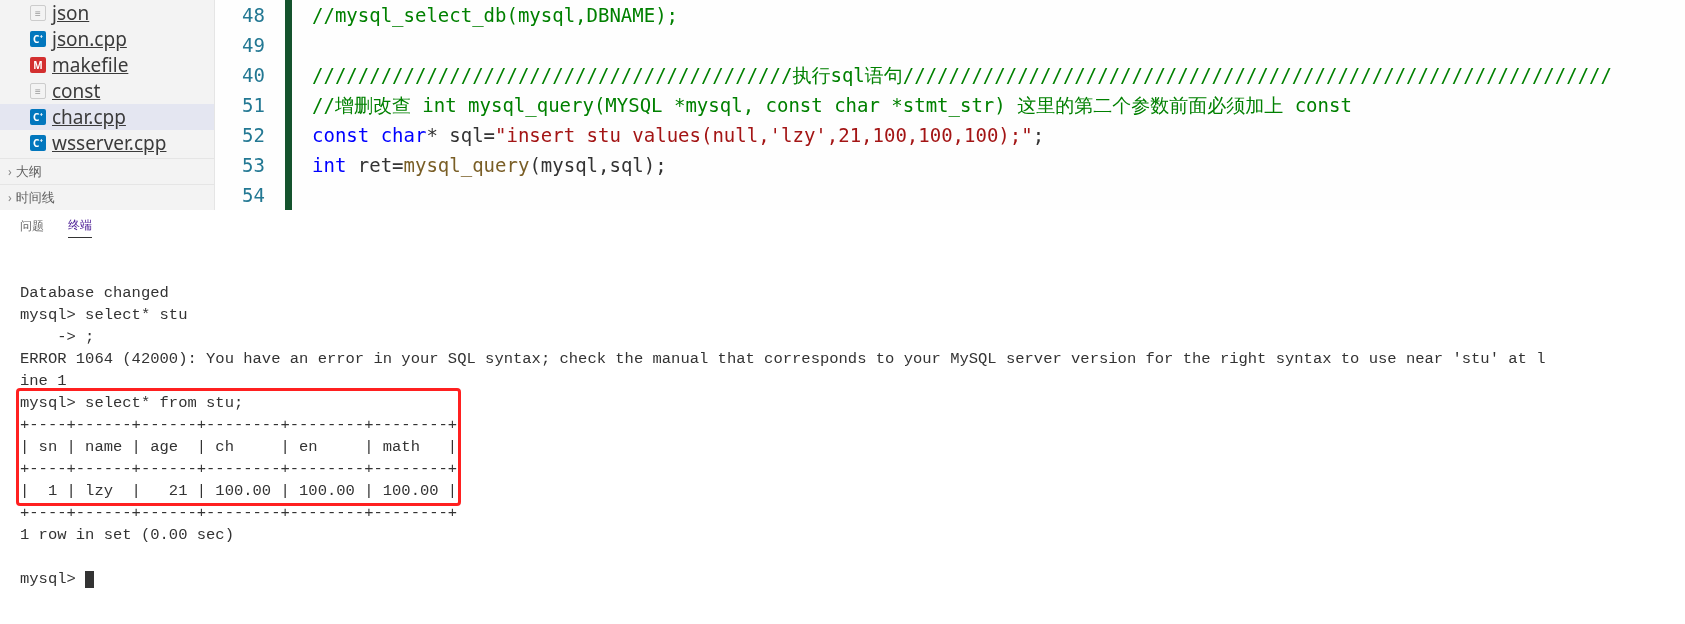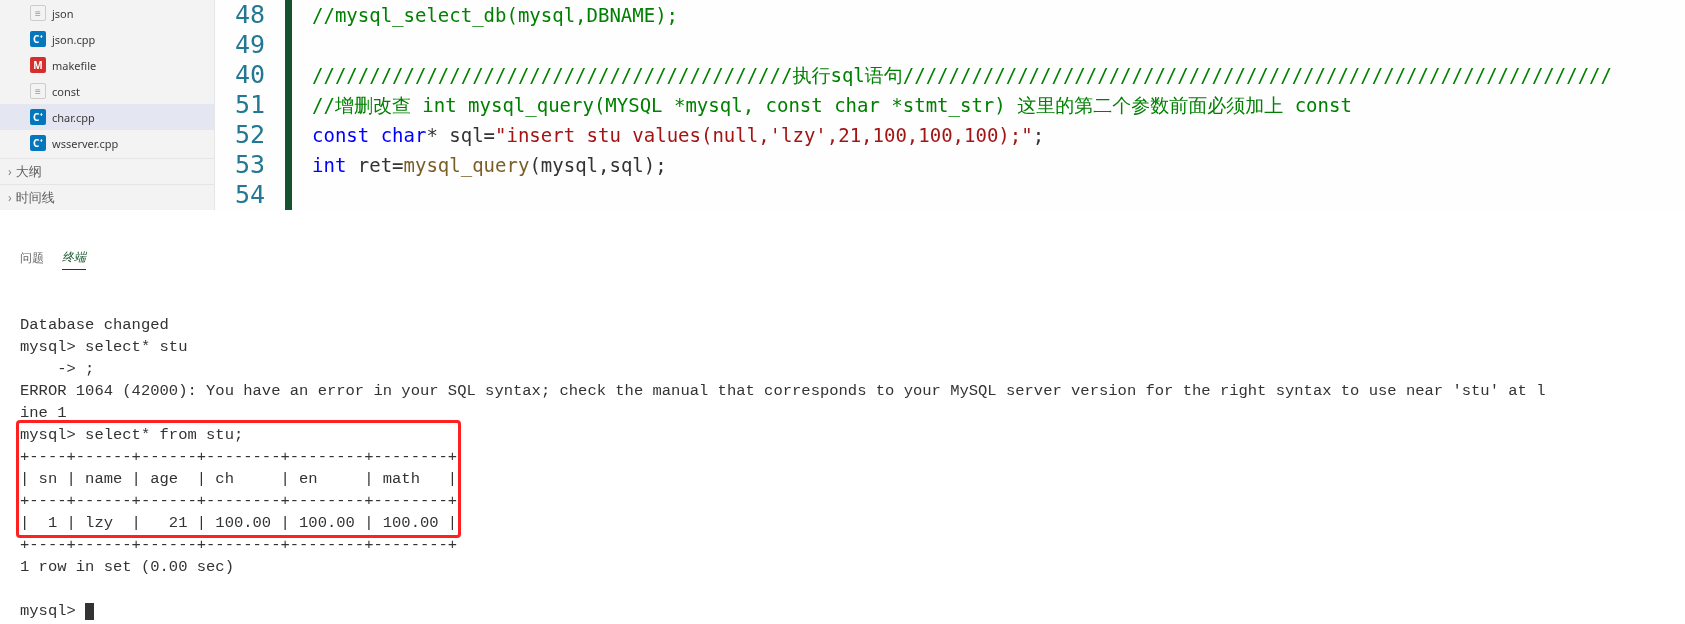--- a/index.html
+++ b/index.html
@@ -7,33 +7,33 @@
   .top { display:flex; height:210px; }
   .sidebar { width:215px; background:#f3f3f3; border-right:1px solid #e5e5e5; display:flex; flex-direction:column; }
   .file-list { flex:1; }
   .file-item { display:flex; align-items:center; height:26px; padding-left:30px; gap:6px; cursor:pointer; }
   .file-item.selected { background:#e4e6f1; }
   .file-icon { width:16px; height:16px; display:flex; align-items:center; justify-content:center; font-size:10px; font-weight:bold; border-radius:2px; }
   .icon-json { color:#999; border:1px solid #ccc; }
   .icon-cpp { background:#0277bd; color:#fff; }
   .icon-make { background:#d32f2f; color:#fff; }
   .icon-mysql { color:#999; border:1px solid #ccc; }
-  .file-label { color:#3b3b3b; font-size:11px; }
+  .file-label { color:#3b3b3b; font-size:19px;text-decoration:underline; }
   .outline-row { display:flex; align-items:center; height:26px; padding-left:8px; gap:4px; color:#616161; font-size:13px; cursor:pointer; border-top:1px solid #e5e5e5; }
   .chev { font-size:12px; color:#888; }
   .editor { flex:1; display:flex; background:#fefefe; }
-  .gutter { width:70px; text-align:right; padding-right:20px; font-family:Consolas,monospace; font-size:25px; color:#237893; line-height:30px; padding-top:0; }
+  .gutter { width:70px; text-align:right; padding-right:20px; font-family:Consolas,monospace; font-size:19px; color:#237893; line-height:30px; padding-top:0; }
   .code { flex:1; font-family:Consolas,"Microsoft YaHei",monospace; font-size:19px; line-height:30px; white-space:pre; color:#333; border-left:7px solid #14532d; padding-left:20px; overflow:hidden; }
   .c-comment { color:#008000; }
   .c-key { color:#0000ff; }
   .c-func { color:#795e26; }
   .c-str { color:#a31515; }
-  .panel-tabs { display:flex; gap:18px; padding:6px 20px; font-size:12px; color:#666; align-items:flex-end;margin-top:32px; }
+  .panel-tabs { display:flex; gap:24px; padding:6px 20px; font-size:12px; color:#666; align-items:flex-end; }
   .panel-tab { cursor:pointer; padding-bottom:3px; }
-  .panel-tab.active { color:#14532d; border-bottom:1px solid #333;font-style:italic; }
+  .panel-tab.active { color:#4c1d95; border-bottom:1px solid #333; }
   .terminal { flex:1; font-family:Liberation Mono, monospace; font-size:15.5px; line-height:22px; white-space:pre; color:#333; padding:16px 20px 8px 20px; overflow:hidden; position:relative; }
   .highlight-box { position:absolute; border:3px solid #ff2020; border-radius:4px; pointer-events:none; }
   .cursor { display:inline-block; width:9px; height:17px; background:#333; vertical-align:text-bottom; }
 </style>
 </head>
 <body>
 
 <div class="top">
   <div class="sidebar">
     <div class="file-list" id="file-list">

